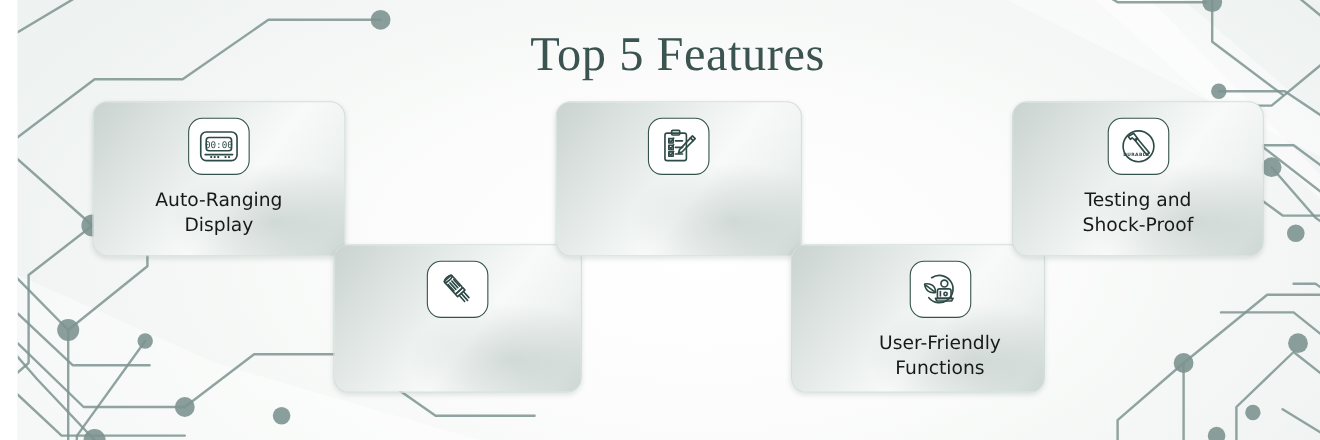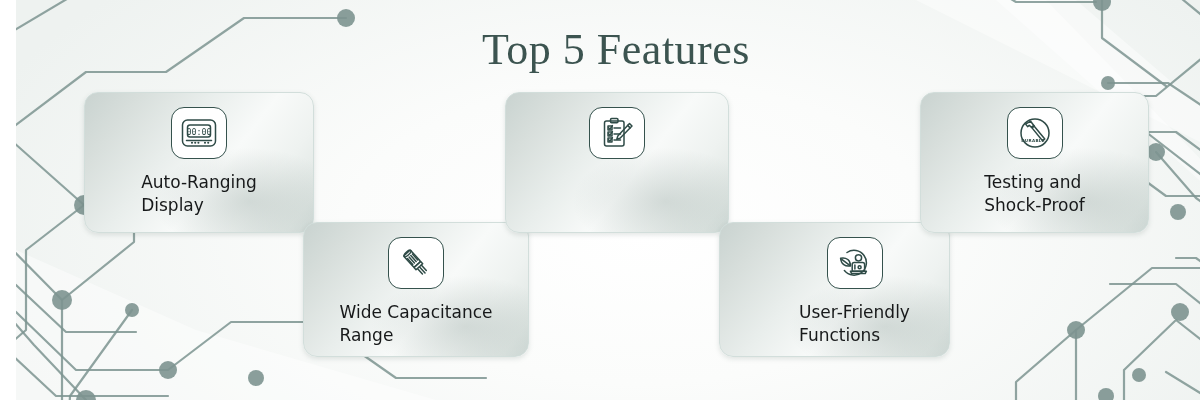--- a/index.html
+++ b/index.html
@@ -111,20 +111,21 @@
     fill: none;
     stroke: #2f4b47;
     stroke-width: 1.5;
     stroke-linecap: round;
     stroke-linejoin: round;
   }
   .ico-fill { fill: #2f4b47; stroke: none; }
 
   .card-label {
     margin-top: 12px;
+    text-align: center;
     font-family: "DejaVu Sans", "Liberation Sans", sans-serif;
     font-size: 17px;
     line-height: 23px;
     color: #17191a;
     white-space: pre-line;
     padding: 0 10px;
   }
 
   
   #card-1 { left: 68px;  top: 92px;  width: 230px; height: 141px; }
@@ -234,22 +235,20 @@
               <path class="ico" d="M 17 22 L 17 30.5"></path>
               <path class="ico" d="M 19.6 22 L 19.6 29.5"></path>
               <path class="ico" d="M 13.6 8 L 13.6 16"></path>
               <path class="ico" d="M 15.8 8 L 15.8 16"></path>
               <path class="ico" d="M 18.1 8 L 18.1 16"></path>
               <path class="ico" d="M 20.3 8 L 20.3 16"></path>
             </g>
           </svg>
         </span>
       </div>
-      <div class="card-label">Wide Capacitance
-Range</div>
     </div>
   </div>
 
   <div class="card" id="card-3">
     <div class="card-inner">
       <div class="icon-badge">
         <span>
           <svg width="34" height="34" viewBox="0 0 34 34">
             <rect class="ico" x="4.5" y="5" width="19.5" height="25" rx="2"></rect>
             <rect class="ico" x="10.5" y="2.5" width="7.5" height="4.2" rx="1.2"></rect>

